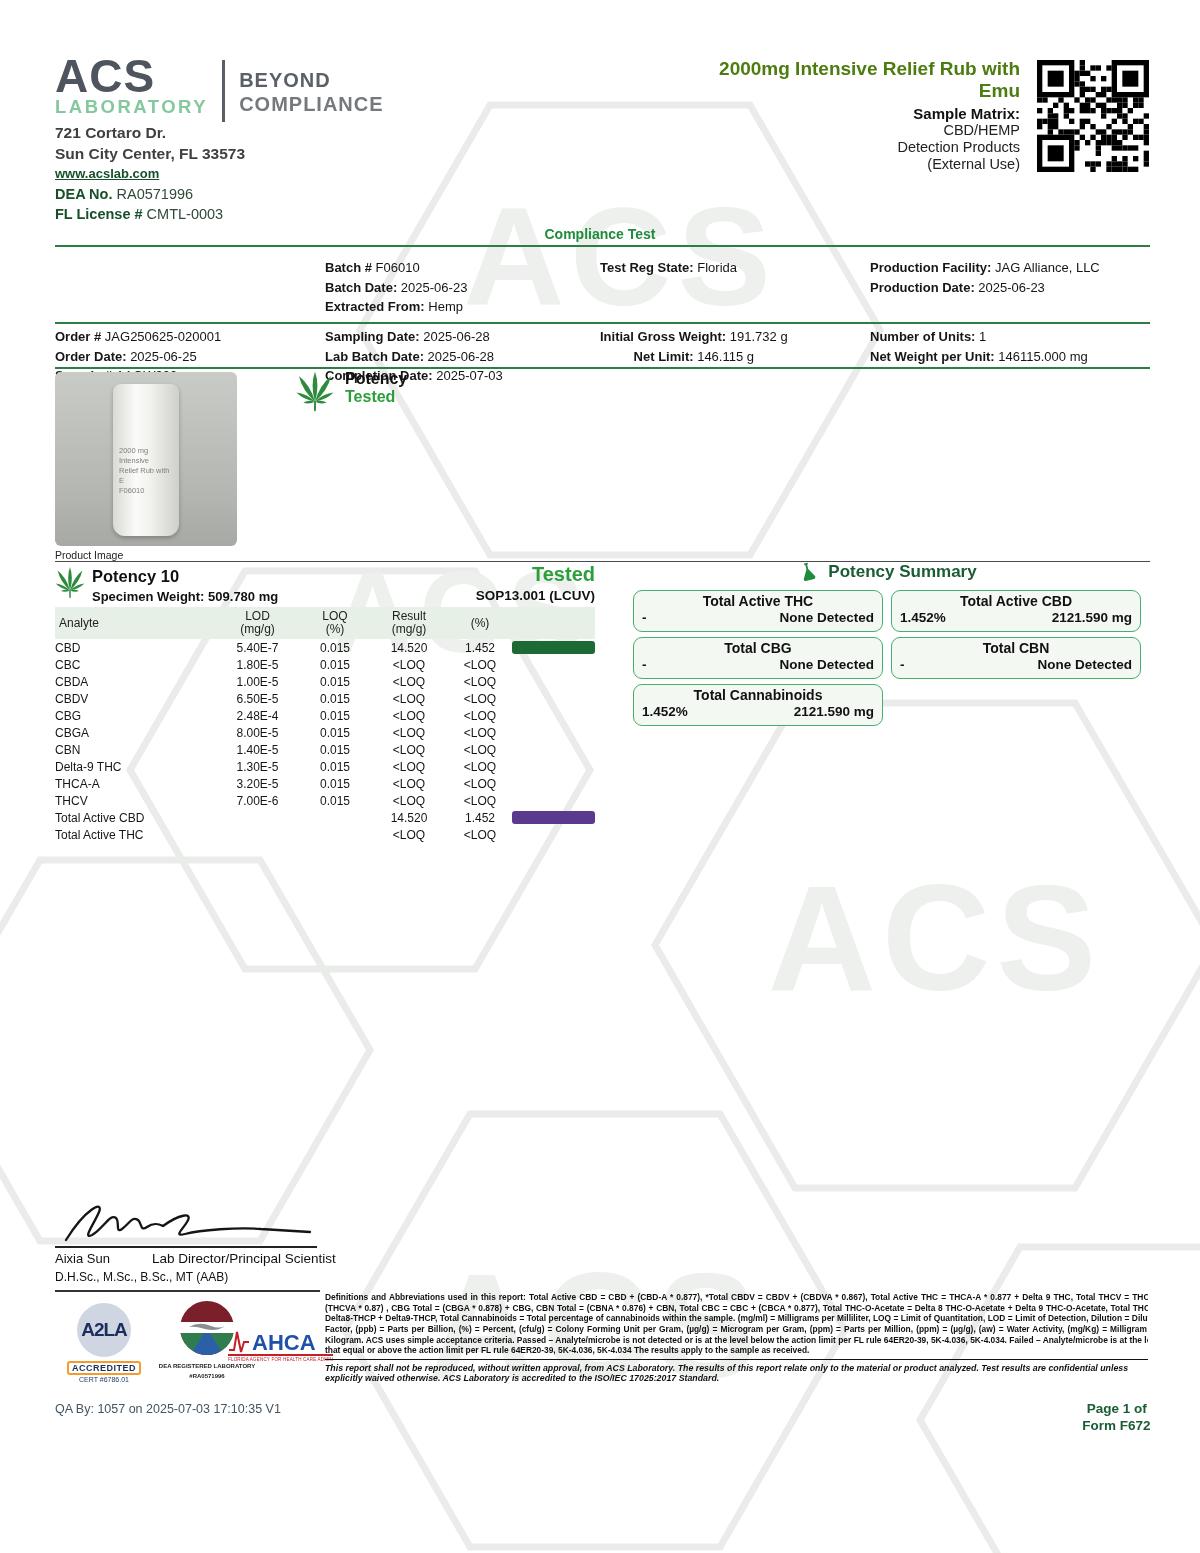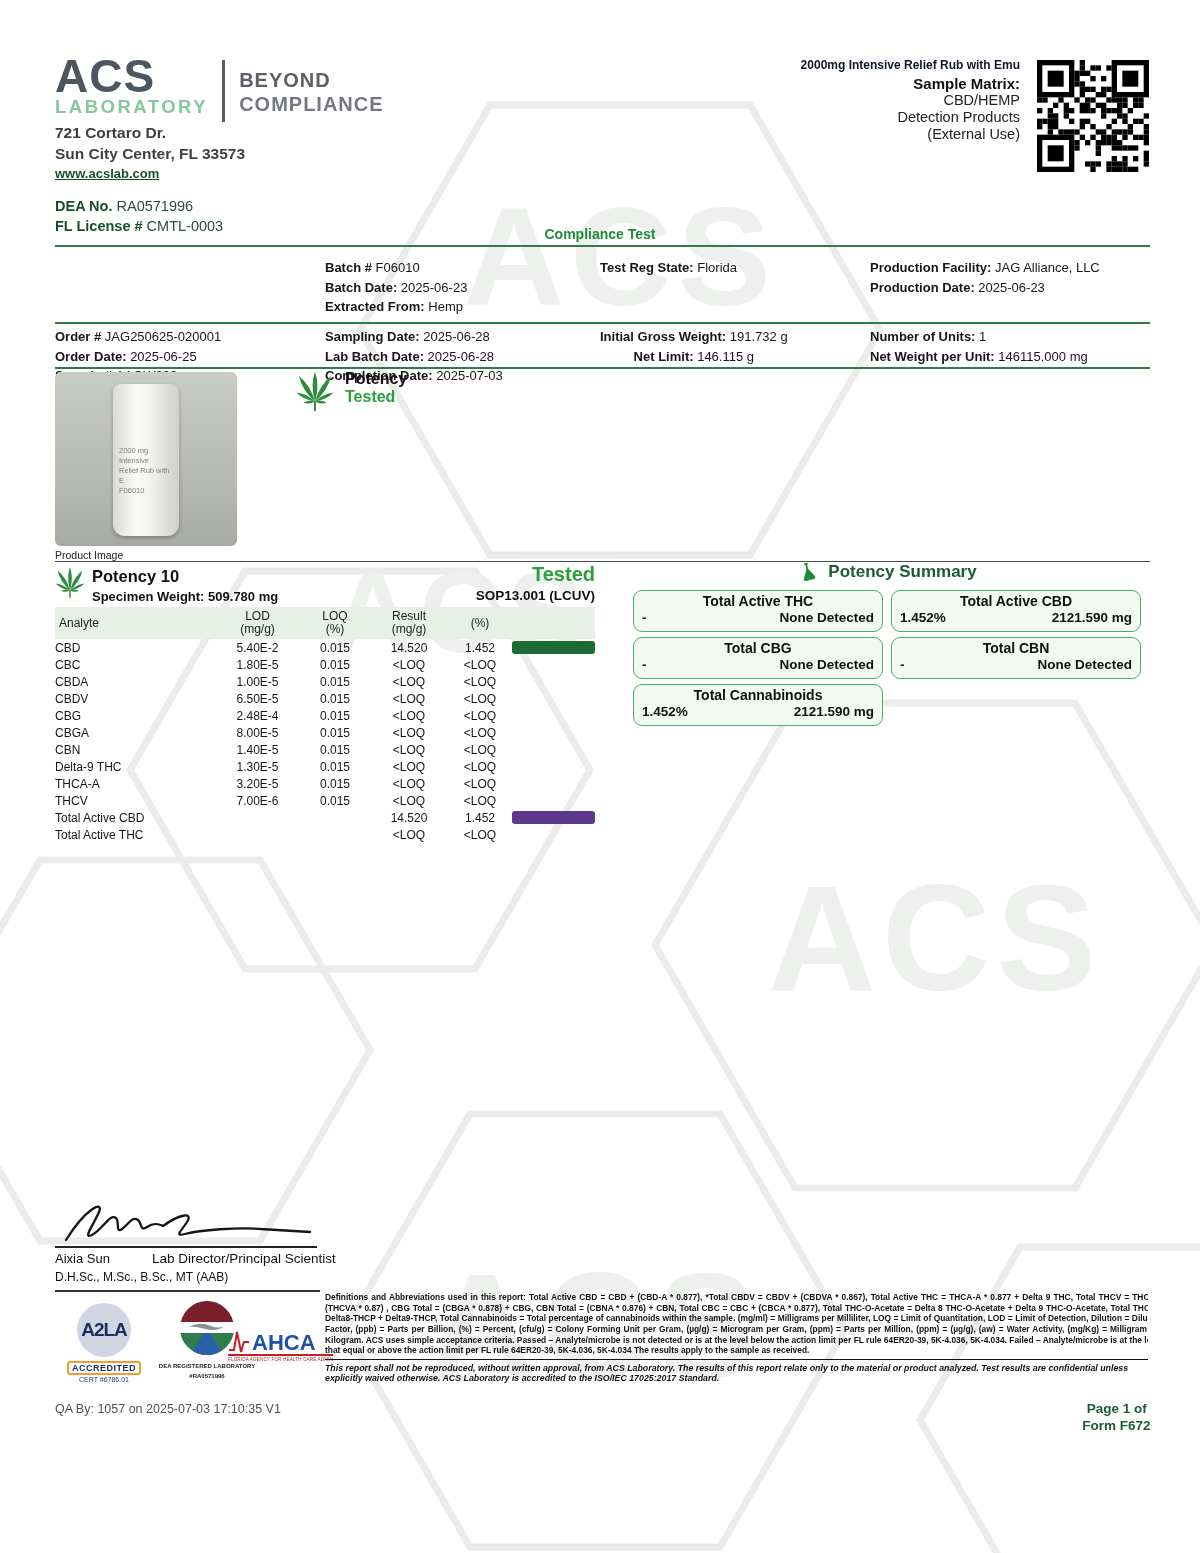--- a/index.html
+++ b/index.html
@@ -14,21 +14,21 @@
   .acs-lab{font-size:18.5px;font-weight:bold;letter-spacing:2.5px;color:#85c89e;}
   .logo-div{width:3px;height:62px;background:#585e66;}
   .beyond{font-size:20px;font-weight:bold;color:#5a6066;letter-spacing:1px;line-height:24px;}
   .compliance{font-size:20px;font-weight:bold;color:#75797e;letter-spacing:1px;line-height:24px;}
   .addr{font-size:15.5px;font-weight:bold;color:#404040;line-height:21px;}
   .site{font-size:13px;font-weight:bold;color:#174f2b;text-decoration:underline;}
   .lic{font-size:14.5px;color:#174f2b;line-height:20px;}
   .lic b{color:#174f2b;}
   .lic span{color:#2f4a39;font-weight:normal;}
 
-  .prod-name{font-size:12px;font-weight:bold;color:#0f172a;text-align:right;}
+  .prod-name{font-size:19px;font-weight:bold;color:#4d7c0f;text-align:right;}
   .matrix-label{font-size:15px;font-weight:bold;color:#111;text-align:right;}
   .matrix-line{font-size:14.5px;color:#222;text-align:right;line-height:17px;}
 
   .coa-title{font-size:25px;font-weight:bold;color:#1a5c33;text-align:center;letter-spacing:.2px;}
   .coa-sub{font-size:14px;font-weight:bold;color:#1e8c3a;text-align:center;}
 
   .grule{position:absolute;left:55px;width:1095px;height:2px;background:#2e7d46;}
   .trule{position:absolute;left:55px;width:1095px;height:1px;background:#4a4a4a;}
 
   .kv div{font-size:13px;line-height:19.5px;color:#161616;white-space:nowrap;}
@@ -157,21 +157,21 @@
       <div style="margin-top:12px;">
         <div class="beyond">BEYOND</div>
         <div class="compliance">COMPLIANCE</div>
       </div>
     </div>
 
     <div class="abs" style="left:55px;top:122px;">
       <div class="addr">721 Cortaro Dr.</div>
       <div class="addr">Sun City Center, FL 33573</div>
       <div class="site" style="margin-top:2px;">www.acslab.com</div>
-      <div class="lic" style="margin-top:15px;"><b>DEA No.</b> <span>RA0571996</span></div>
+      <div class="lic" style="margin-top:3px;"><b>DEA No.</b> <span>RA0571996</span></div>
       <div class="lic"><b>FL License #</b> <span>CMTL-0003</span></div>
     </div>
 
     <div class="abs" style="left:700px;top:58px;width:320px;">
       <div class="prod-name">2000mg Intensive Relief Rub with Emu</div>
       <div class="matrix-label" style="margin-top:3px;">Sample Matrix:</div>
       <div class="matrix-line">CBD/HEMP</div>
       <div class="matrix-line">Detection Products</div>
       <div class="matrix-line">(External Use)</div>
     </div>
@@ -406,21 +406,21 @@
         <div class="c-a"><span>Analyte</span></div>
         <div><span>LOD</span><br><span>(mg/g)</span></div>
         <div><span>LOQ</span><br><span>(%)</span></div>
         <div><span>Result</span><br><span>(mg/g)</span></div>
         <div><span>(%)</span></div>
         <div></div>
       </div>
       <div>
       <div class="prow">
         <div class="c-a">CBD</div>
-        <div class="c-lod">5.40E-2</div>
+        <div class="c-lod">5.40E-7</div>
         <div class="c-loq">0.015</div>
         <div class="c-res">14.520</div>
         <div class="c-pct">1.452</div>
         <div>
               <span class="bar bar-green" style="display:block"></span>
             </div>
       </div>
 
       <div class="prow">
         <div class="c-a">CBC</div>

